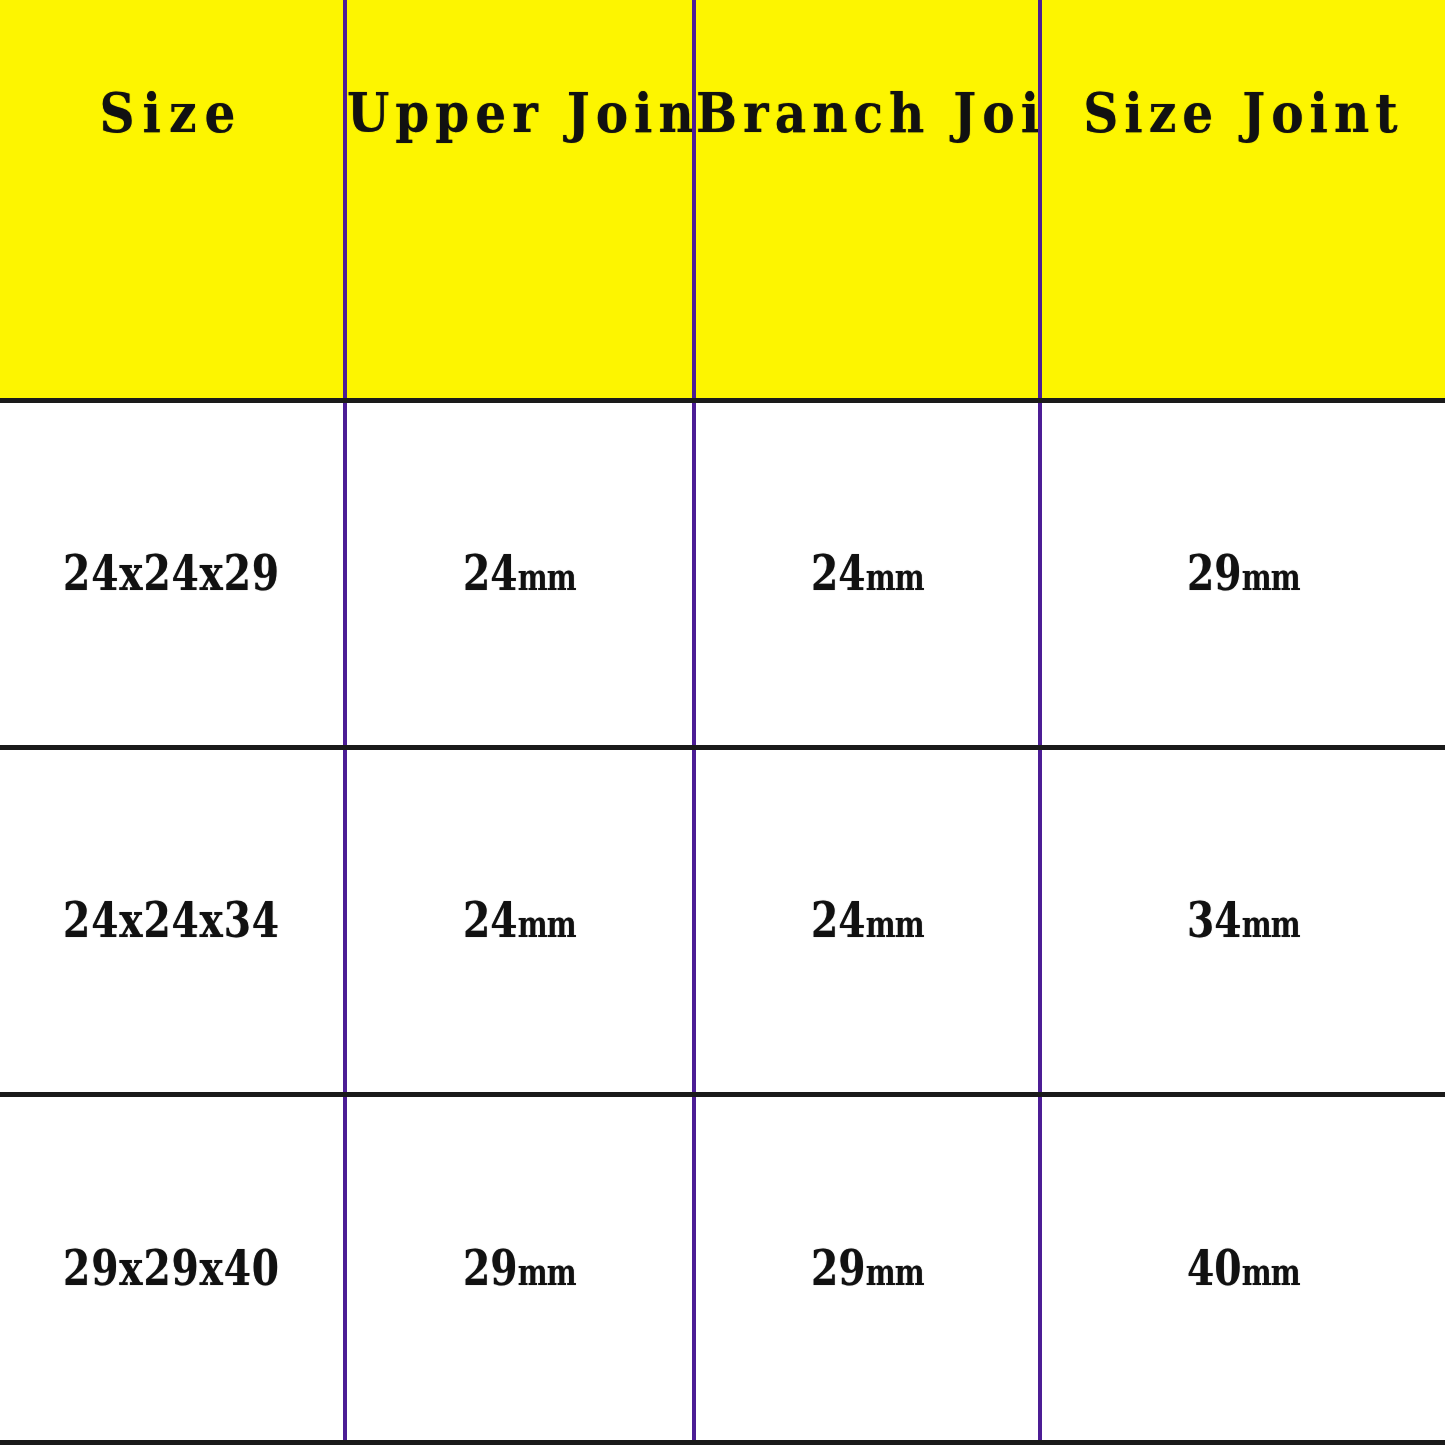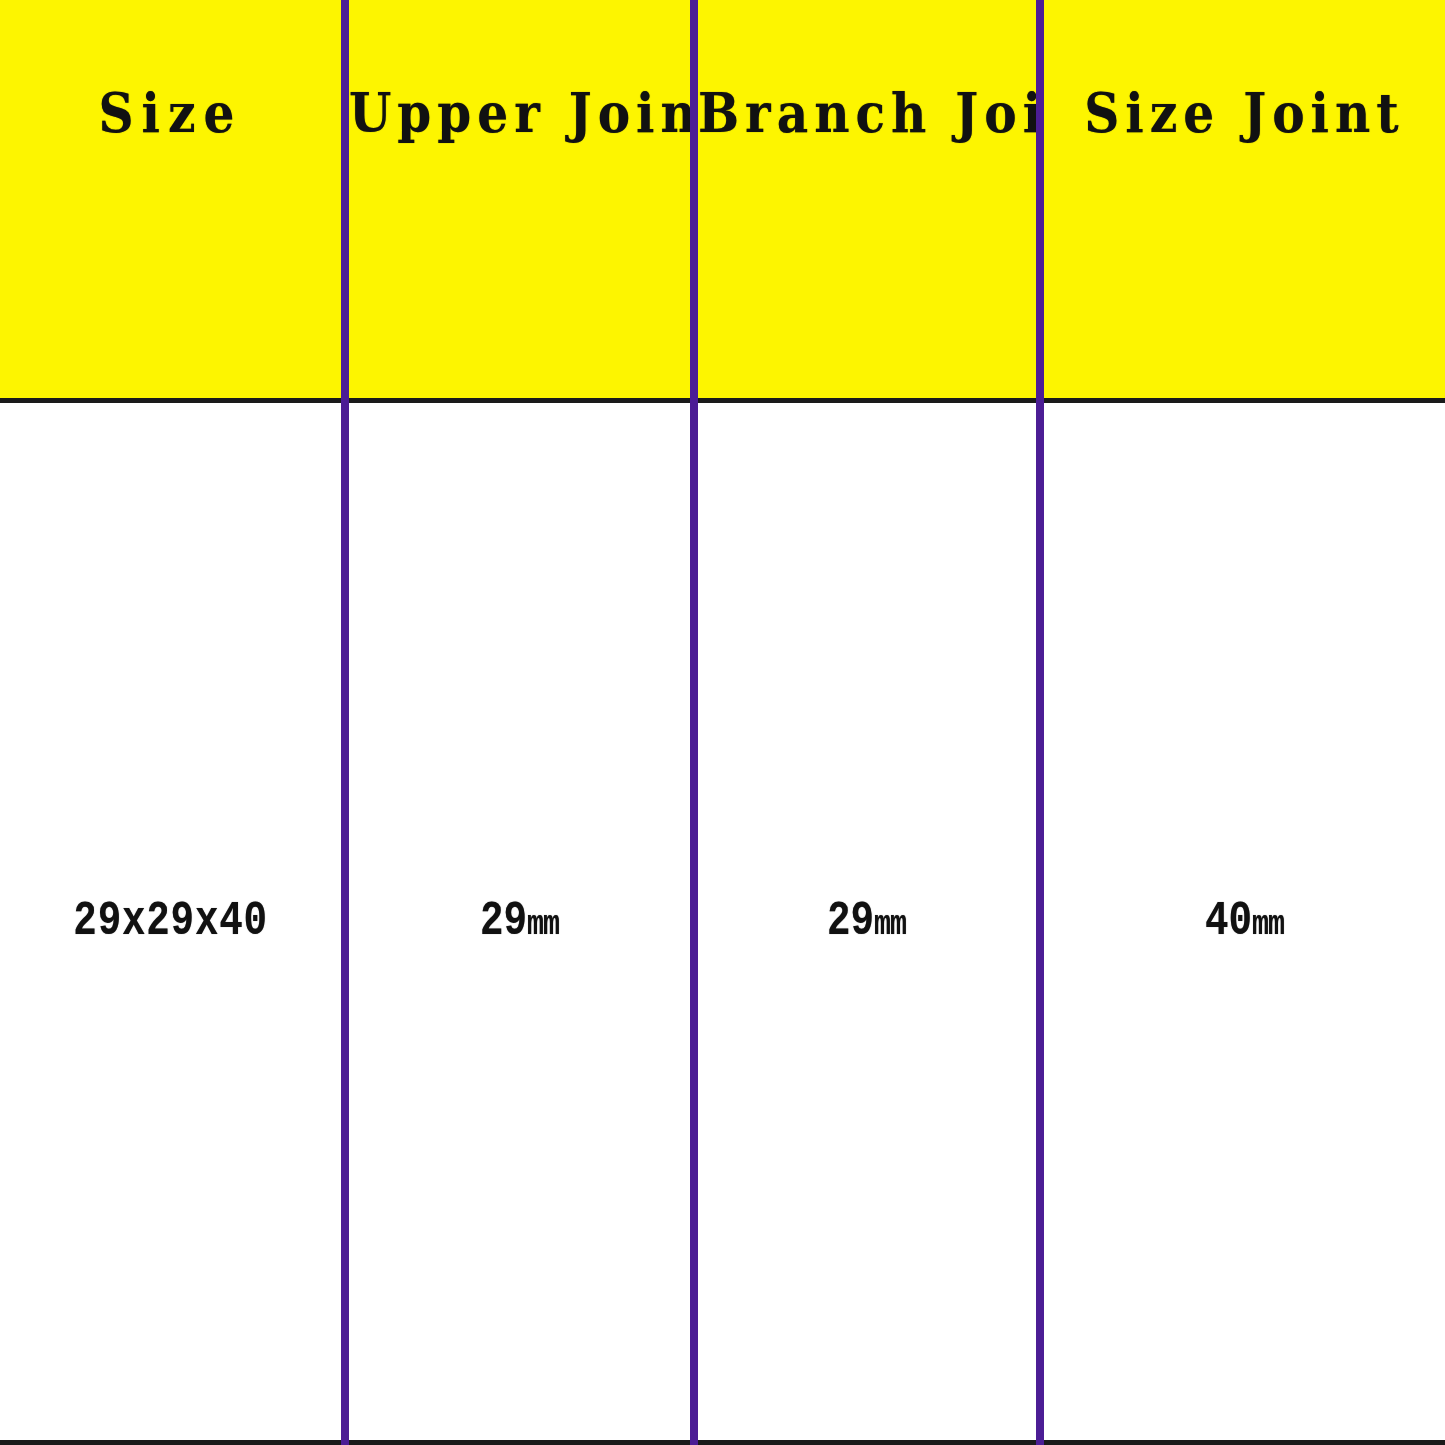--- a/index.html
+++ b/index.html
@@ -26,21 +26,21 @@
   #spec-table col.c-branch { width: 346px; }
   #spec-table col.c-lower  { width: 405px; }
 
   #spec-table td,
   #spec-table th {
     padding: 0;
     margin: 0;
     text-align: center;
     vertical-align: middle;
     color: #111111;
-    border-right: 8px solid #4c1d95;
+    border-right: 4px solid #4c1d95;
     border-bottom: 5px solid #1a1a1a;
     overflow: hidden;
   }
 
   #spec-table td:last-child,
   #spec-table th:last-child {
     border-right: none;
   }
 
   
@@ -64,21 +64,21 @@
     transform: translateY(-86px);
     white-space: nowrap;
     text-shadow: 0 0 1px rgba(0,0,0,0.55);
   }
 
   thead th.col-size .hdr-inner { letter-spacing: 8px; }
 
   
   tbody tr { height: 261px; }
   tbody tr:last-child { height: 262px; }
-  tbody tr:last-child td { border-bottom: 6px solid #1a1a1a; font-family: Liberation Mono, monospace; }
+  tbody tr:last-child td { border-bottom: 6px solid #1a1a1a; }
 
   tbody td {
     background: #ffffff;
     font-weight: 700;
     font-size: 49px;
     line-height: 1;
     font-family: "DejaVu Serif", serif;
     white-space: nowrap;
   }
 
@@ -120,21 +120,49 @@
         <span class="hdr-inner">Branch Joint</span>
       </th>
       <th class="col-lower">
         <span class="hdr-inner">Size Joint</span>
       </th>
     </tr>
   </thead>
 
   <tbody>
 
+    <tr>
+      <td class="size-cell">
+        <span class="cell-inner">24x24x29</span>
+      </td>
+      <td>
+        <span class="cell-inner"><span>24</span><span class="unit">mm</span></span>
+      </td>
+      <td>
+        <span class="cell-inner"><span>24</span><span class="unit">mm</span></span>
+      </td>
+      <td>
+        <span class="cell-inner"><span>29</span><span class="unit">mm</span></span>
+      </td>
+    </tr>
 
+    <tr>
+      <td class="size-cell">
+        <span class="cell-inner">24x24x34</span>
+      </td>
+      <td>
+        <span class="cell-inner"><span>24</span><span class="unit">mm</span></span>
+      </td>
+      <td>
+        <span class="cell-inner"><span>24</span><span class="unit">mm</span></span>
+      </td>
+      <td>
+        <span class="cell-inner"><span>34</span><span class="unit">mm</span></span>
+      </td>
+    </tr>
 
 
     <tr>
       <td class="size-cell">
         <span class="cell-inner">29x29x40</span>
       </td>
       <td>
         <span class="cell-inner"><span>29</span><span class="unit">mm</span></span>
       </td>
       <td>

